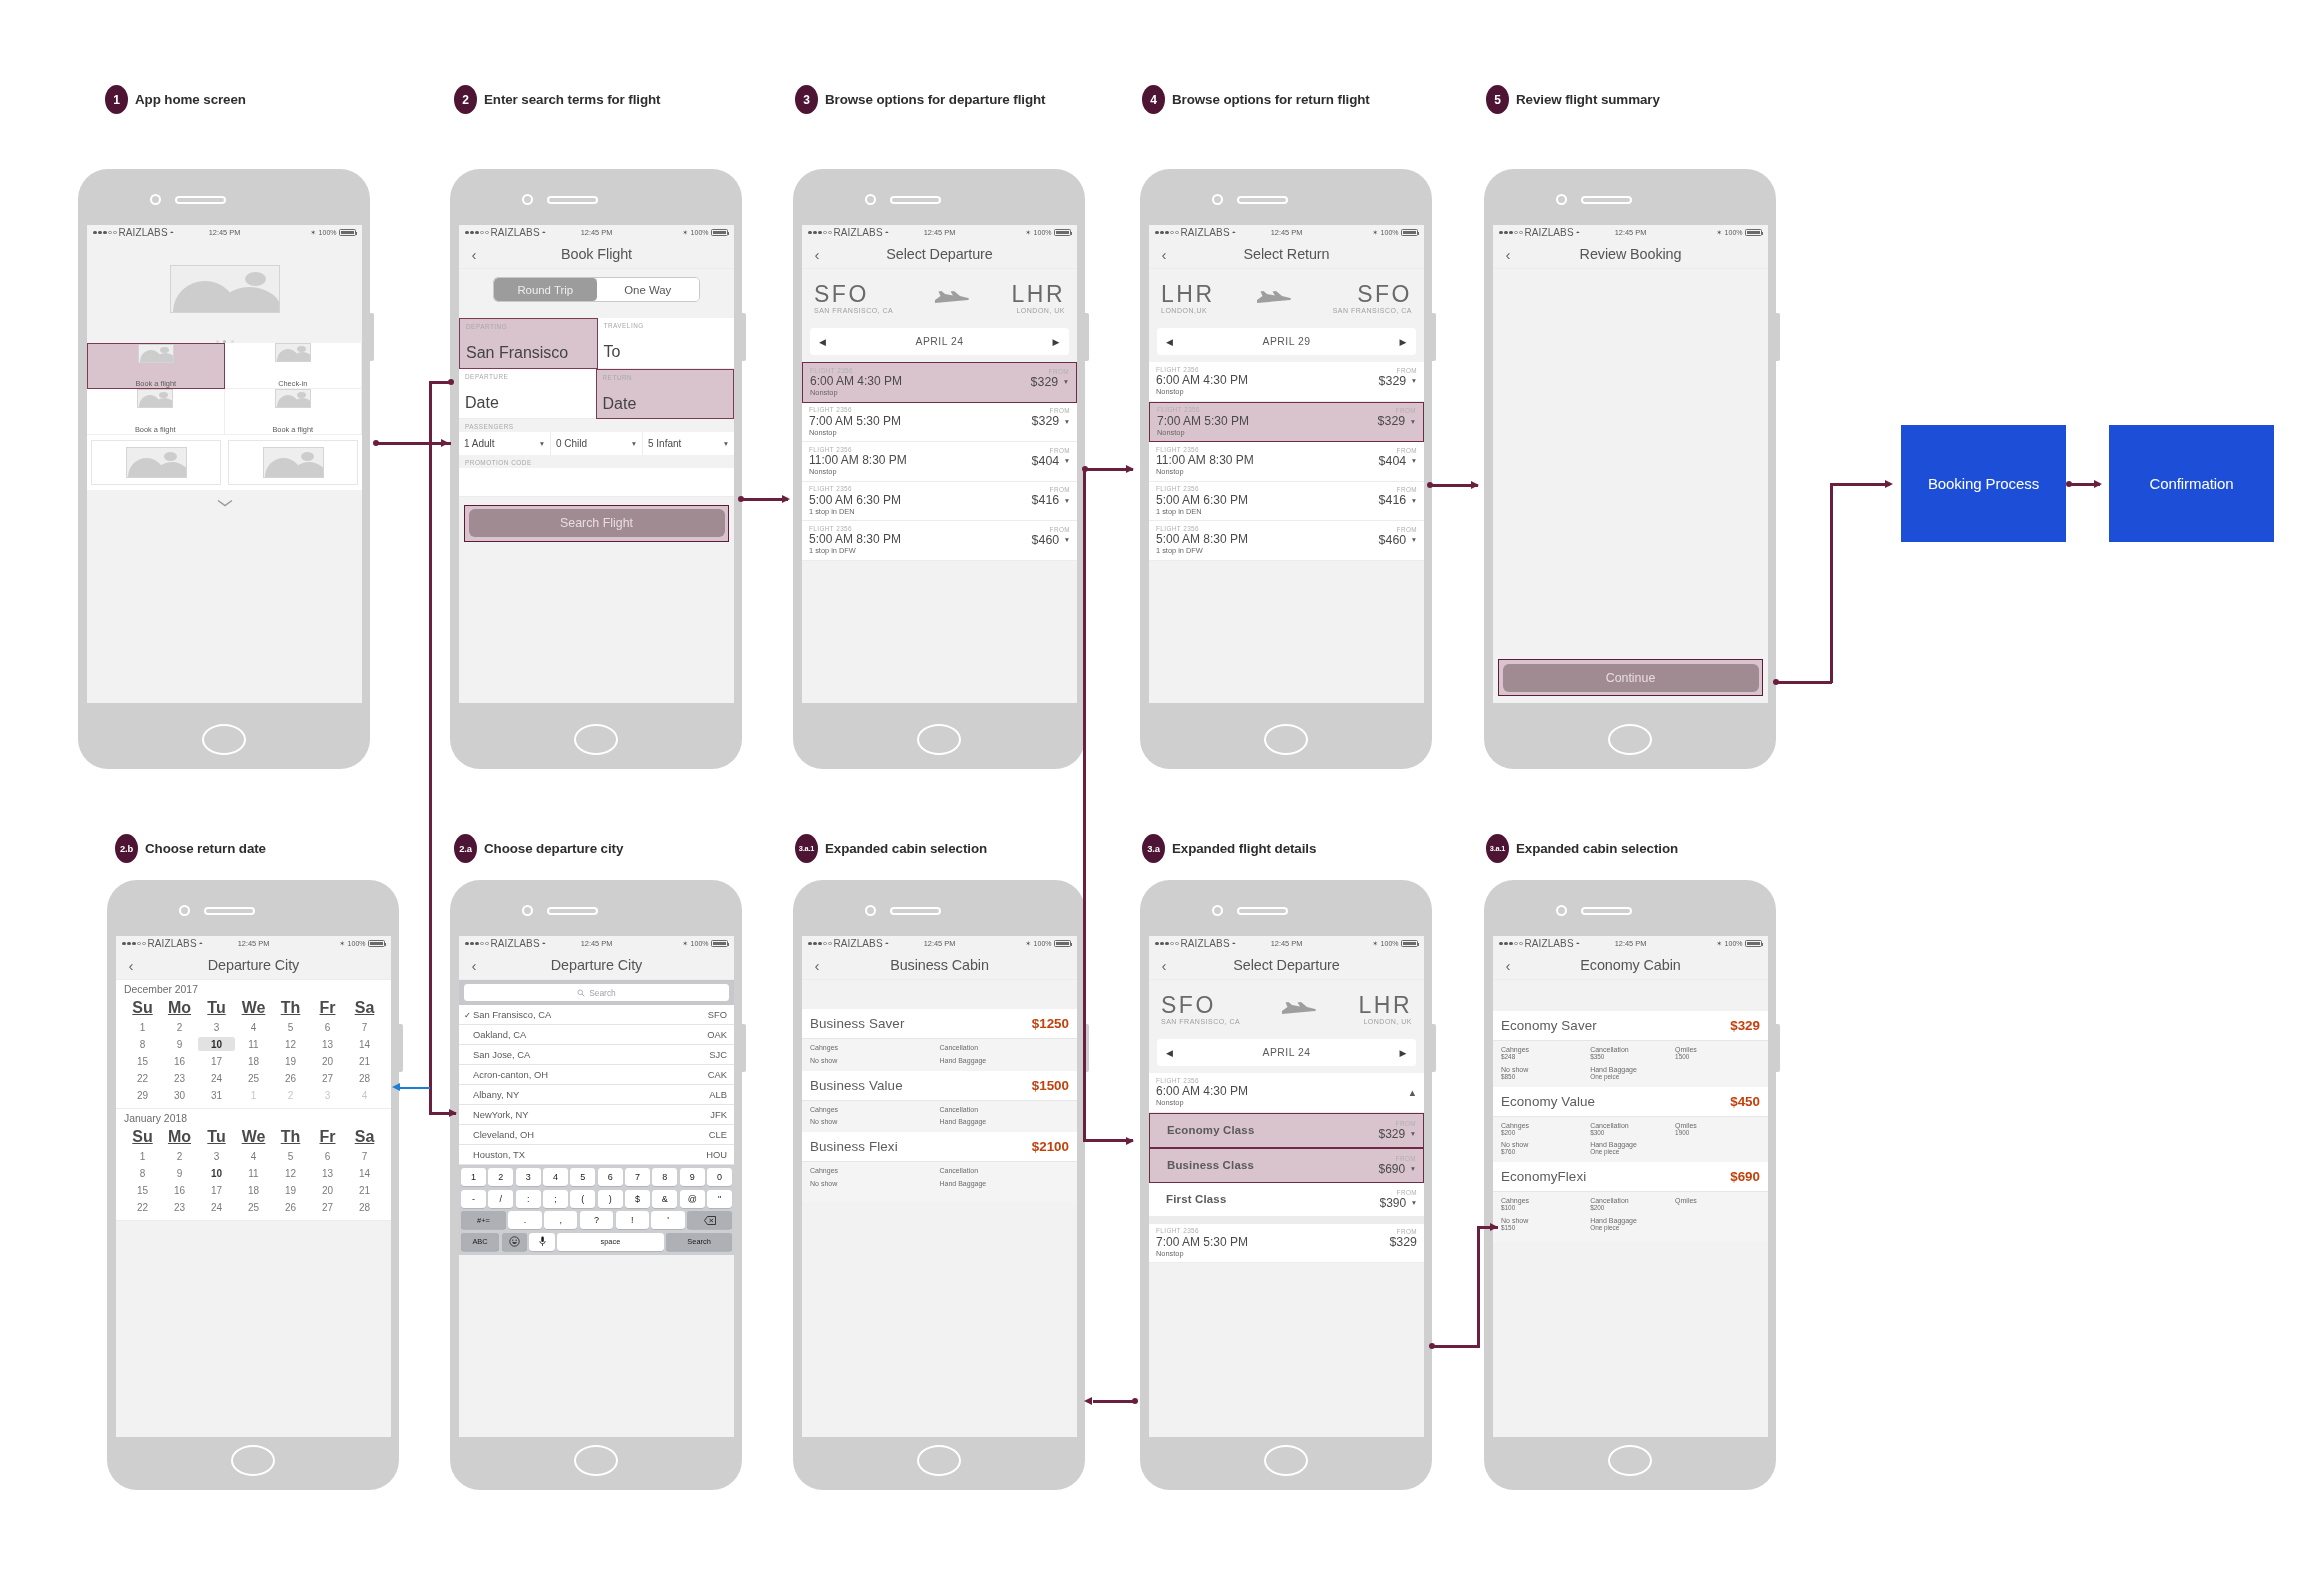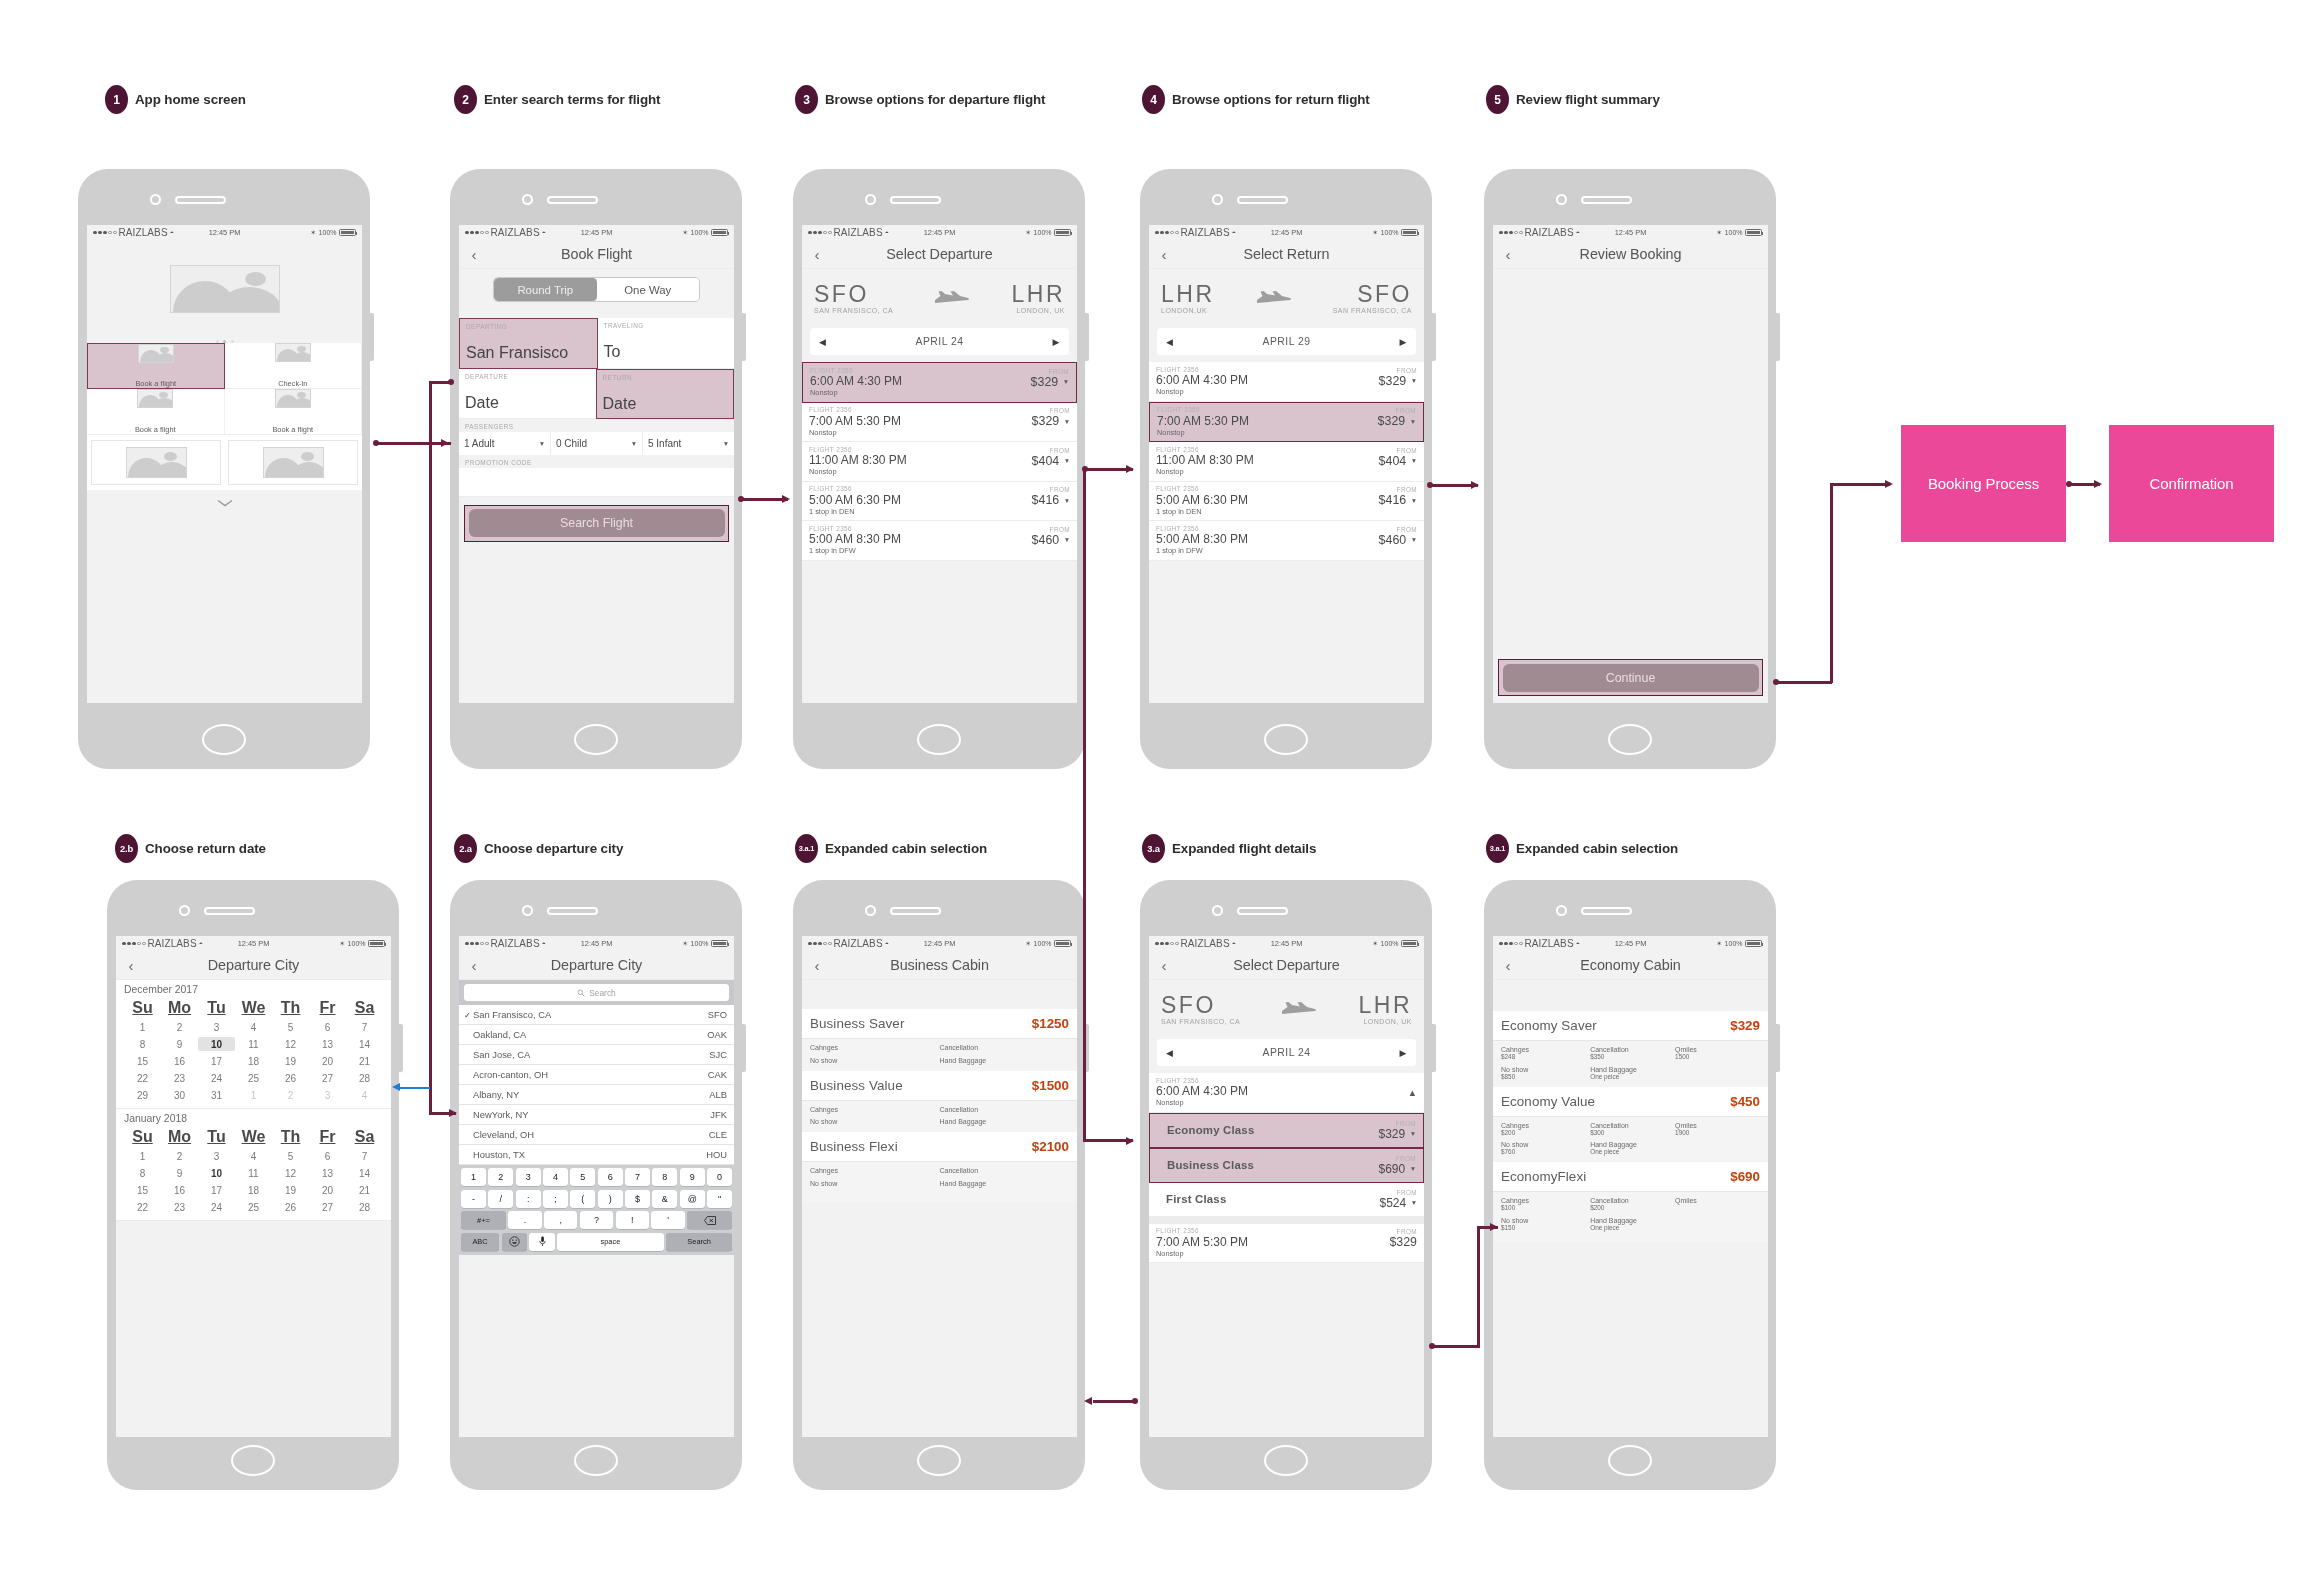--- a/index.html
+++ b/index.html
@@ -215,21 +215,21 @@
   }
   .key.dark { background:#aeb0b6; }
   .key.wide { flex:2.6; }
   .key.w15 { flex:1.5; }
   .key.sp { flex:4.2; }
   .key.edge { flex:1.35; }
   .kb-row.sym .key { }
 
   
   .pbox {
-    position:absolute; background:#ec4899; color:#fff;
+    position:absolute; background:#1d4ed8; color:#fff;
     display:flex; align-items:center; justify-content:center;
     font-size:15px; font-weight:400; letter-spacing:-0.1px;
   }
 
   
   .ln { position:absolute; background:#6b1f3f; }
   .lnb { position:absolute; background:#1c7fd4; }
   .dot { position:absolute; width:6.4px; height:6.4px; border-radius:50%; background:#6b1f3f; }
   .arw-r, .arw-l, .arw-d {
     position:absolute; width:0; height:0;
@@ -1205,21 +1205,21 @@
               <span>$690</span>
               <span class="caret">▼</span>
             </div>
         </div>
       </div>
       <div class="crow">
         <span class="cname">First Class</span>
         <div class="rgt">
           <div class="ffrom">FROM</div>
           <div class="fprice">
-              <span>$524</span>
+              <span>$390</span>
               <span class="caret">▼</span>
             </div>
         </div>
       </div>
       <div class="gap-band"></div>
       <div class="frow">
         <div class="lft">
           <div class="fno">FLIGHT 2356</div>
           <div class="ftime">7:00 AM 5:30 PM</div>
           <div class="fstop">Nonstop</div>

